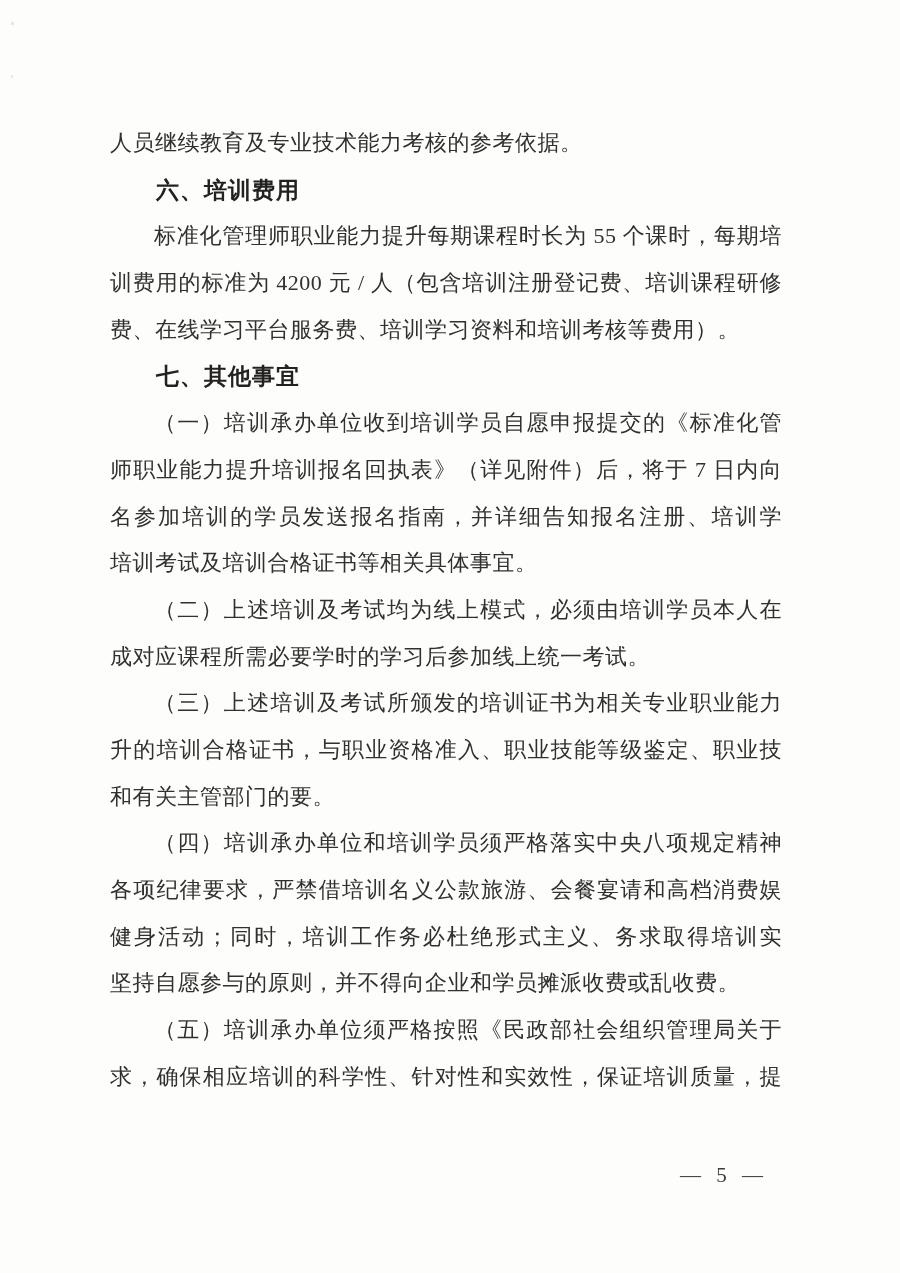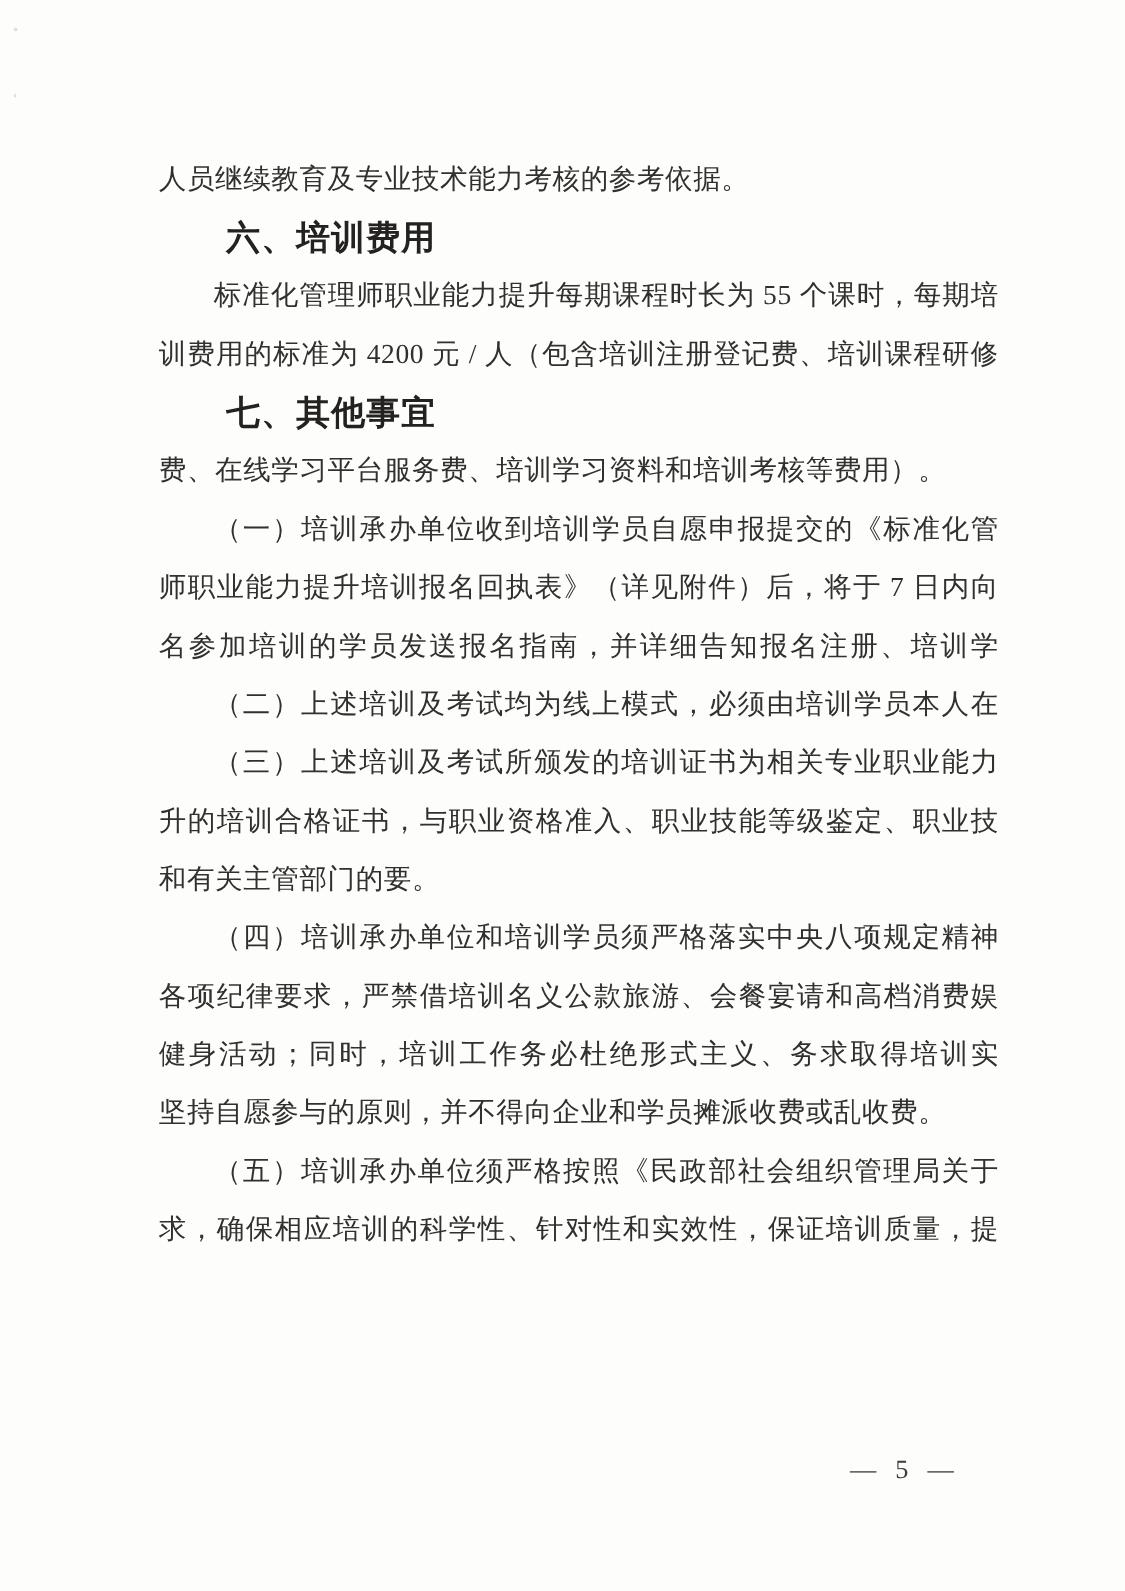--- a/index.html
+++ b/index.html
@@ -20,21 +20,21 @@
     position: absolute;
     background: #c8c8c6;
     border-radius: 50%;
     opacity: 0.55;
   }
   .speck-1 { left: 11px; top: 22px;  width: 3px; height: 3px; }
   .speck-2 { left: 11px; top: 75px;  width: 2px; height: 3px; }
 
   .textblock {
     position: absolute;
-    left: 127px;
+    left: 110px;
     top: 120px;
     width: 672px;
   }
   .line {
     height: 46.7px;
     line-height: 46.7px;
     font-size: 22px;
     color: #31302d;
     letter-spacing: 0.5px;
     overflow: hidden;
@@ -42,21 +42,21 @@
   }
   .indent { text-indent: 2em; }
   .fill {
     text-align: justify;
     text-align-last: justify;
     text-justify: inter-character;
   }
   .heading {
     font-family: "Liberation Sans", sans-serif;
     font-weight: 700;
-    font-size: 27px;
+    font-size: 23px;
     color: #232220;
     letter-spacing: 1px;
   }
   .footer {
     position: absolute;
     top: 1163px;
     right: 136px;
     font-size: 21px;
     color: #3c3c3a;
     word-spacing: 8px;
@@ -70,26 +70,28 @@
 <div class="page">
 
   <div class="speck speck-1"></div>
   <div class="speck speck-2"></div>
 
   <div class="textblock">
     <div class="line">人员继续教育及专业技术能力考核的参考依据。</div>
     <div class="line heading indent">六、培训费用</div>
     <div class="line indent fill">标准化管理师职业能力提升每期课程时长为 55 个课时，每期培</div>
     <div class="line fill">训费用的标准为 4200 元 / 人（包含培训注册登记费、培训课程研修</div>
+    <div class="line">费、在线学习平台服务费、培训学习资料和培训考核等费用）。</div>
     <div class="line heading indent">七、其他事宜</div>
-    <div class="line">费、在线学习平台服务费、培训学习资料和培训考核等费用）。</div>
     <div class="line indent fill">（一）培训承办单位收到培训学员自愿申报提交的《标准化管理</div>
     <div class="line fill">师职业能力提升培训报名回执表》（详见附件）后，将于 7 日内向报</div>
     <div class="line fill">名参加培训的学员发送报名指南，并详细告知报名注册、培训学习、</div>
+    <div class="line">培训考试及培训合格证书等相关具体事宜。</div>
     <div class="line indent fill">（二）上述培训及考试均为线上模式，必须由培训学员本人在完</div>
+    <div class="line">成对应课程所需必要学时的学习后参加线上统一考试。</div>
     <div class="line indent fill">（三）上述培训及考试所颁发的培训证书为相关专业职业能力提</div>
     <div class="line fill">升的培训合格证书，与职业资格准入、职业技能等级鉴定、职业技能</div>
     <div class="line">和有关主管部门的要。</div>
     <div class="line indent fill">（四）培训承办单位和培训学员须严格落实中央八项规定精神和</div>
     <div class="line fill">各项纪律要求，严禁借培训名义公款旅游、会餐宴请和高档消费娱乐</div>
     <div class="line fill">健身活动；同时，培训工作务必杜绝形式主义、务求取得培训实效，</div>
     <div class="line">坚持自愿参与的原则，并不得向企业和学员摊派收费或乱收费。</div>
     <div class="line indent fill">（五）培训承办单位须严格按照《民政部社会组织管理局关于规</div>
     <div class="line fill">求，确保相应培训的科学性、针对性和实效性，保证培训质量，提升</div>
   </div>

